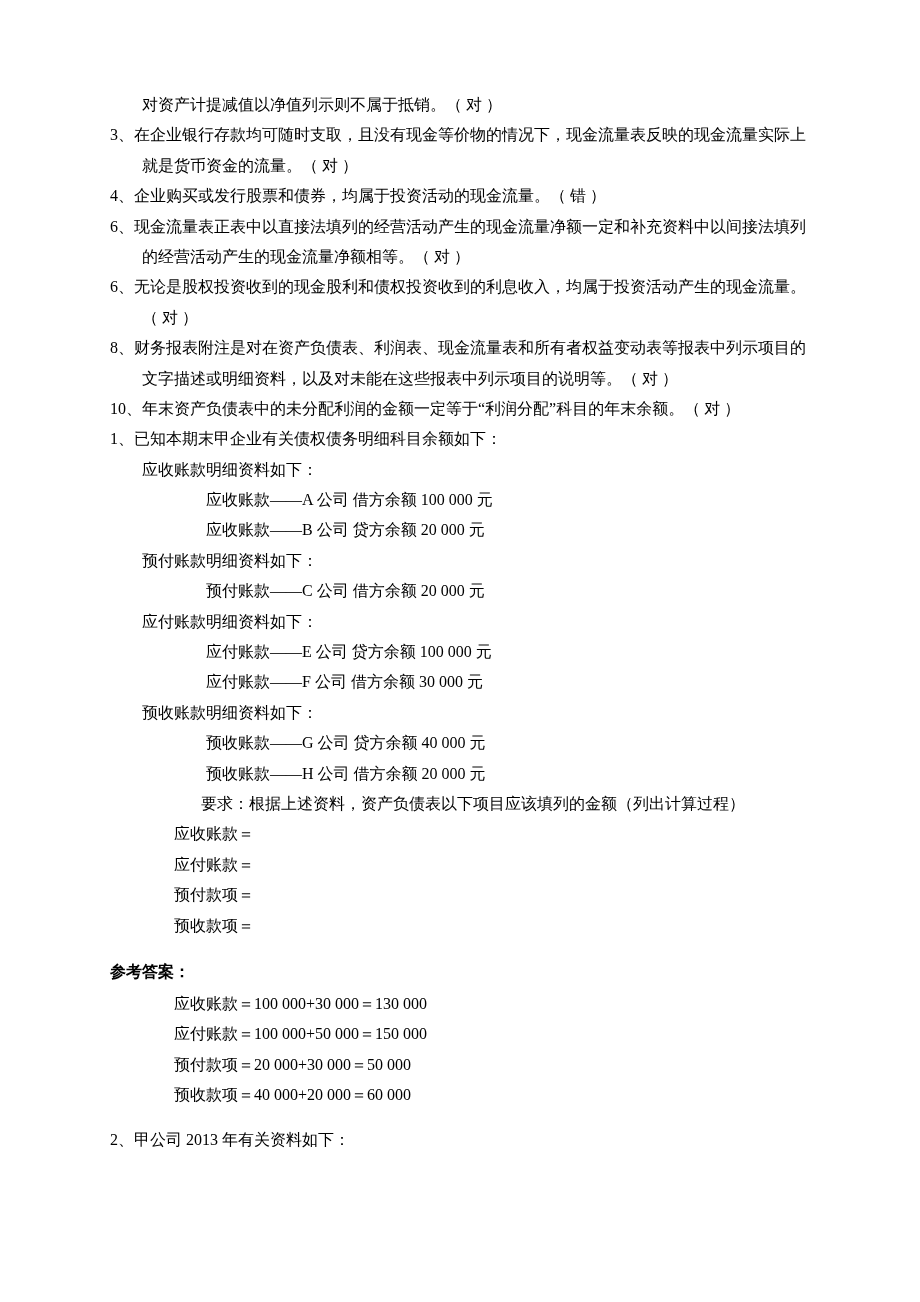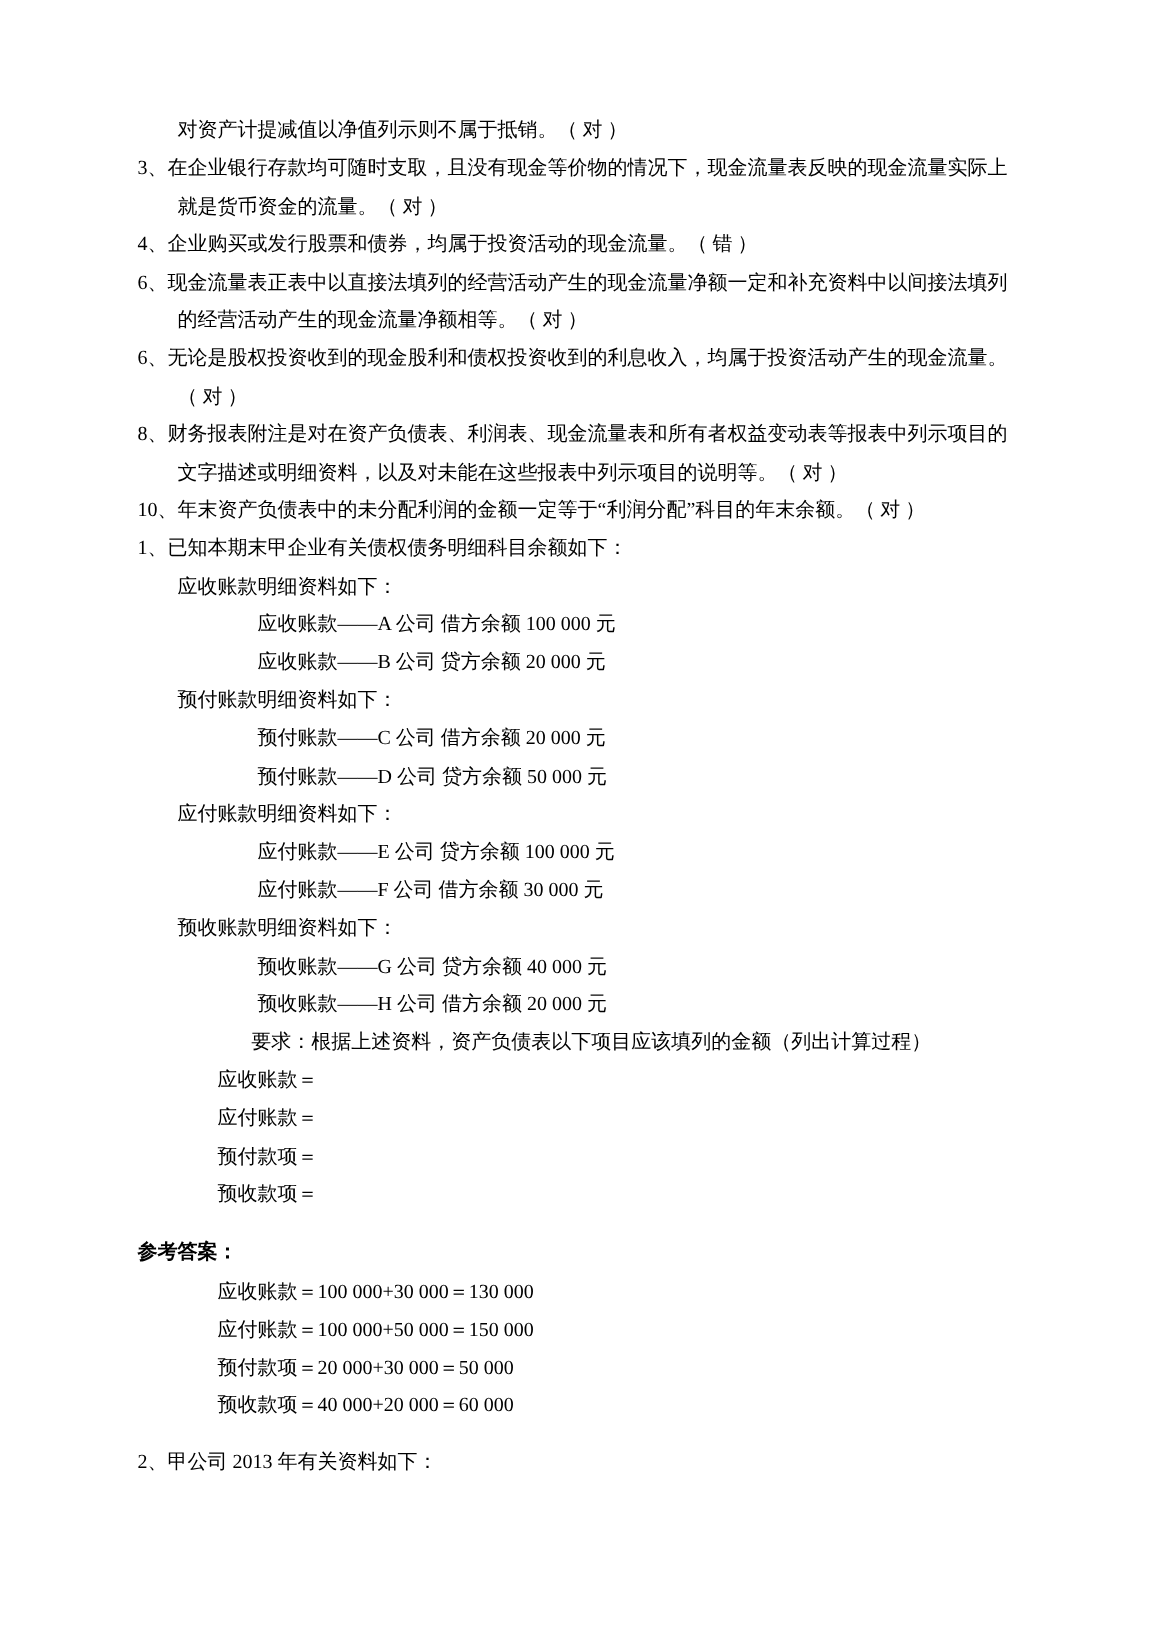--- a/index.html
+++ b/index.html
@@ -45,21 +45,20 @@
 
 
   <div class="line">1、已知本期末甲企业有关债权债务明细科目余额如下：</div>
 
   <div class="line i1">应收账款明细资料如下：</div>
   <div class="line i3">应收账款——A 公司  借方余额 100 000 元</div>
   <div class="line i3">应收账款——B 公司  贷方余额 20 000 元</div>
 
   <div class="line i1">预付账款明细资料如下：</div>
   <div class="line i3">预付账款——C 公司  借方余额 20 000 元</div>
-  <div class="line i3">预付账款——D 公司  贷方余额 50 000 元</div>
 
   <div class="line i1">应付账款明细资料如下：</div>
   <div class="line i3">应付账款——E 公司  贷方余额 100 000 元</div>
   <div class="line i3">应付账款——F 公司  借方余额 30 000 元</div>
 
   <div class="line i1">预收账款明细资料如下：</div>
   <div class="line i3">预收账款——G 公司  贷方余额 40 000 元</div>
   <div class="line i3">预收账款——H 公司  借方余额 20 000 元</div>
 
   <div class="line" style="padding-left:1em;text-align:center;">要求：根据上述资料，资产负债表以下项目应该填列的金额（列出计算过程）</div>

